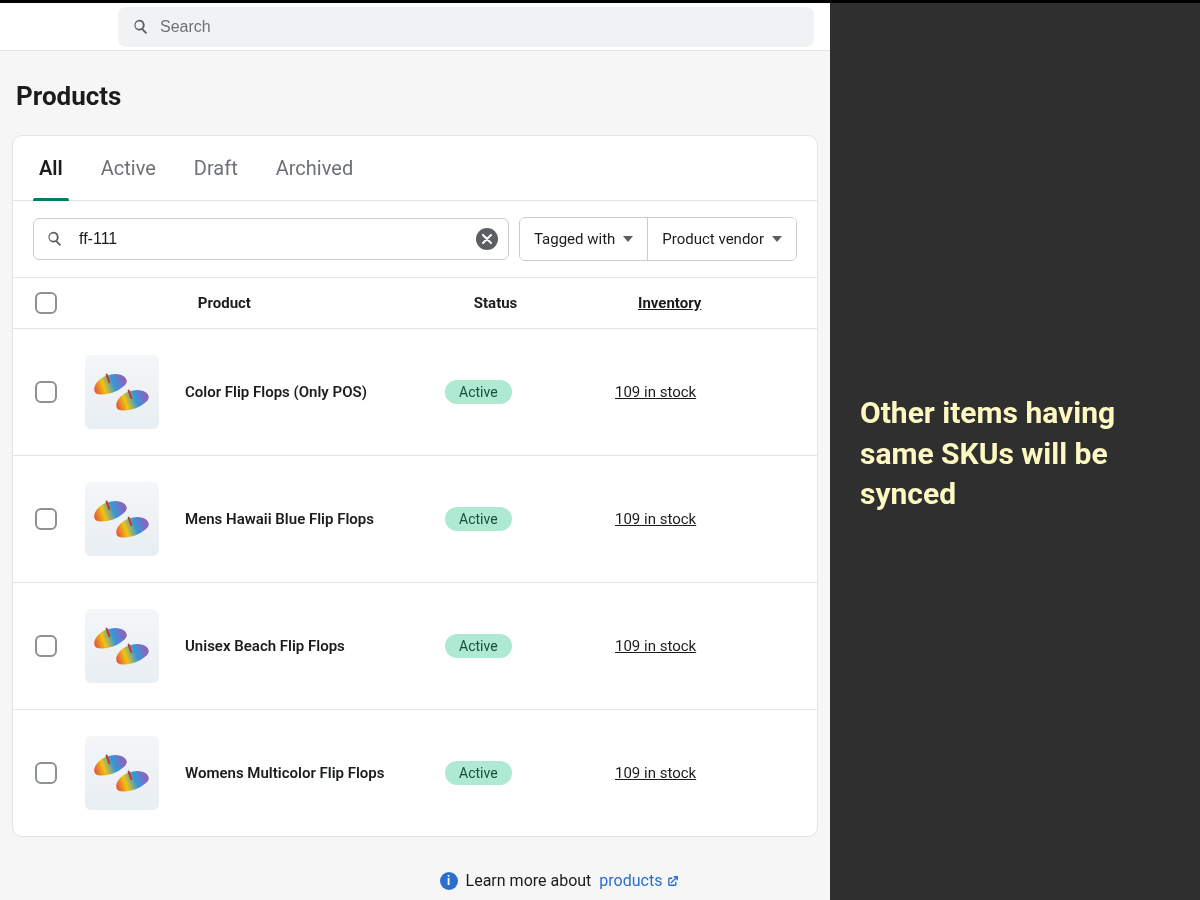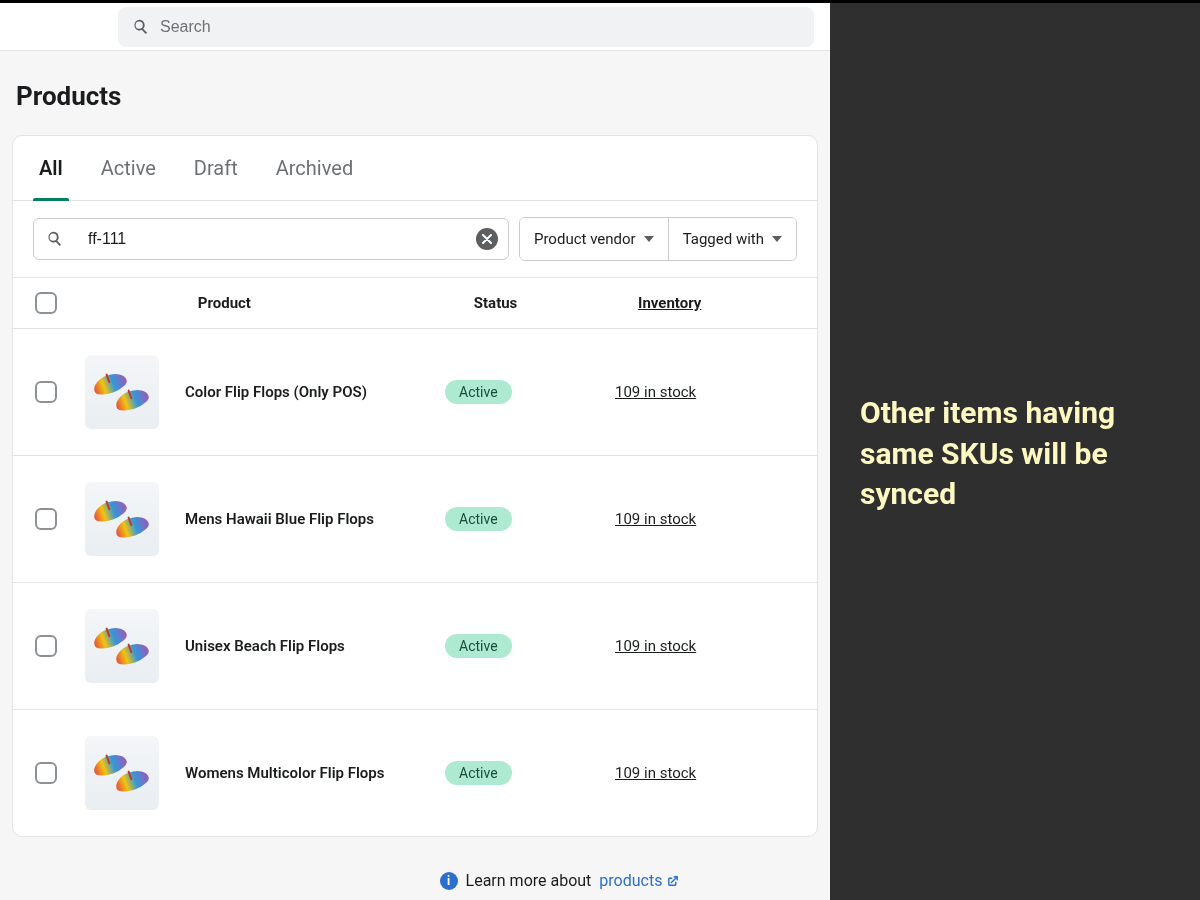--- a/index.html
+++ b/index.html
@@ -24,21 +24,21 @@
   .card { background: #fff; border: 1px solid #e1e3e5; border-radius: 10px; overflow: hidden; }
 
   
   .tabs { display: flex; gap: 34px; padding: 0 24px; border-bottom: 1px solid #e1e3e5; align-items: center; }
   .tab { padding: 20px 2px; font-size: 20px; color: #6d7175; cursor: pointer; position: relative; }
   .tab.active { color: #1a1c1d; font-weight: 600; }
   .tab.active::after { content: ""; position: absolute; left: -4px; right: -4px; bottom: -1px; height: 3px; background: #008060; border-radius: 2px 2px 0 0; }
 
   
   .filter-row { display: flex; gap: 10px; padding: 16px 20px; align-items: center; }
-  .filter-search { flex: 1; display: flex; align-items: center; border: 1px solid #c9cccf; border-radius: 6px; height: 42px; padding: 0 10px 0 12px; gap: 24px; background: #fff; }
+  .filter-search { flex: 1; display: flex; align-items: center; border: 1px solid #c9cccf; border-radius: 6px; height: 42px; padding: 0 10px 0 12px; gap: 15px; background: #fff; }
   .filter-search input { border: none; outline: none; flex: 1; font-size: 16px; color: #1a1c1d; background: transparent; }
   .clear-btn { width: 22px; height: 22px; border-radius: 50%; background: #5c5f62; display: flex; align-items: center; justify-content: center; cursor: pointer; }
   .clear-btn svg { width: 10px; height: 10px; fill: #fff; }
   .filter-btn { height: 42px; border: 1px solid #c9cccf; border-radius: 6px; background: #fff; padding: 0 14px; display: flex; align-items: center; gap: 8px; font-size: 15px; color: #1a1c1d; cursor: pointer; white-space: nowrap; }
   .vendor-tagged { display: flex; border: 1px solid #c9cccf; border-radius: 6px; overflow: hidden; }
   .vendor-tagged .filter-btn { border: none; border-radius: 0; }
   .vendor-tagged .filter-btn:first-child { border-right: 1px solid #c9cccf; }
   .dropdown-caret { width: 0; height: 0; border-left: 5px solid transparent; border-right: 5px solid transparent; border-top: 6px solid #5c5f62; }
 
   
@@ -101,25 +101,25 @@
             </svg>
           <input type="text" value="ff-111" style="">
           <div class="clear-btn">
             <svg viewBox="0 0 10 10">
                 <path d="M1 1l8 8M9 1l-8 8" stroke="#fff" stroke-width="2" stroke-linecap="round"></path>
               </svg>
           </div>
         </div>
         <div class="vendor-tagged">
           <div class="filter-btn">
+            <span>Tagged with</span>
+            <span class="dropdown-caret"></span>
+          </div>
+          <div class="filter-btn">
             <span>Product vendor</span>
-            <span class="dropdown-caret"></span>
-          </div>
-          <div class="filter-btn">
-            <span>Tagged with</span>
             <span class="dropdown-caret"></span>
           </div>
         </div>
       </div>
 
       <div class="thead">
         <div class="col-check">
             <div class="checkbox"></div>
           </div>
         <div class="col-thumb"></div>

